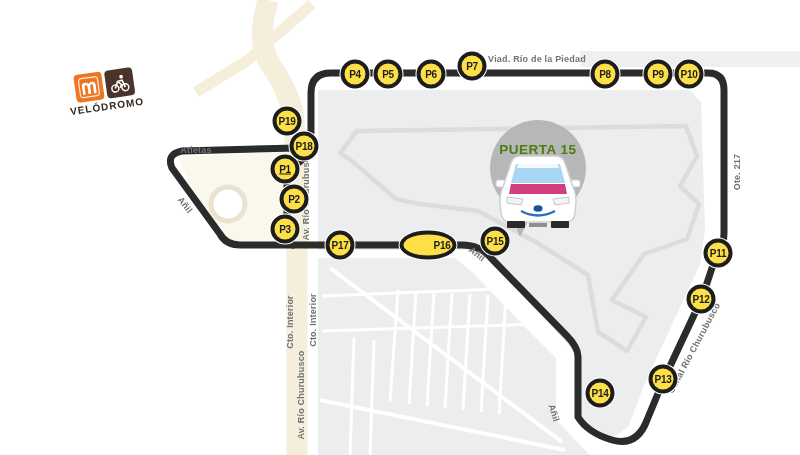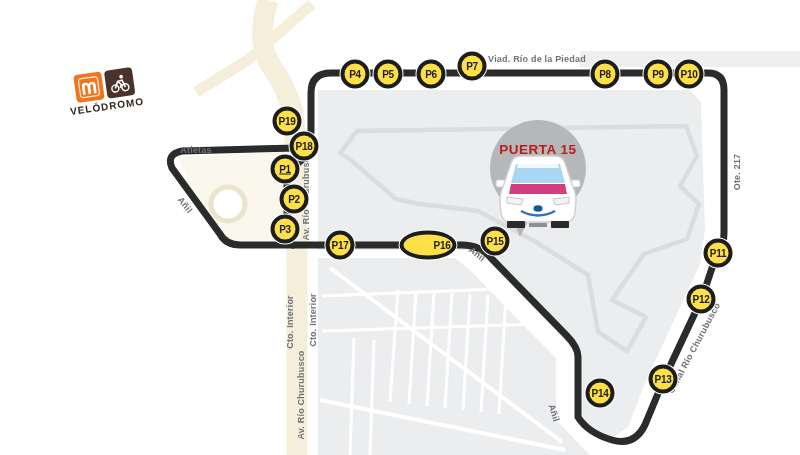--- a/index.html
+++ b/index.html
@@ -26,21 +26,21 @@
   .sq{border-radius:4px;display:flex;align-items:center;justify-content:center;}
   .sq.orange{background:#ee7623;}
   .sq.brown{background:#4a332a;}
   .st-name{margin-top:2px;font-weight:bold;color:#34281f;letter-spacing:1px;white-space:nowrap;}
   #st-velodromo .sq{width:28px;height:28px;}
   #st-cd-deportiva .sq,#st-puebla .sq{width:33px;height:33px;}
   #st-velodromo .st-name{font-size:10px;}
   #st-cd-deportiva .st-name,#st-puebla .st-name{font-size:11px;}
   
   .gate-label{
-    position:absolute;transform:translate(-50%,-50%);color:#b91c1c;font-weight:bold;
+    position:absolute;transform:translate(-50%,-50%);color:#4d7c0f;font-weight:bold;
     font-size:13.5px;letter-spacing:.5px;white-space:nowrap;
   }
 </style>
 </head>
 <body>
 
 <div id="stage">
 
   <svg id="map-svg" width="800" height="455" viewBox="0 0 800 455">
     <defs>

